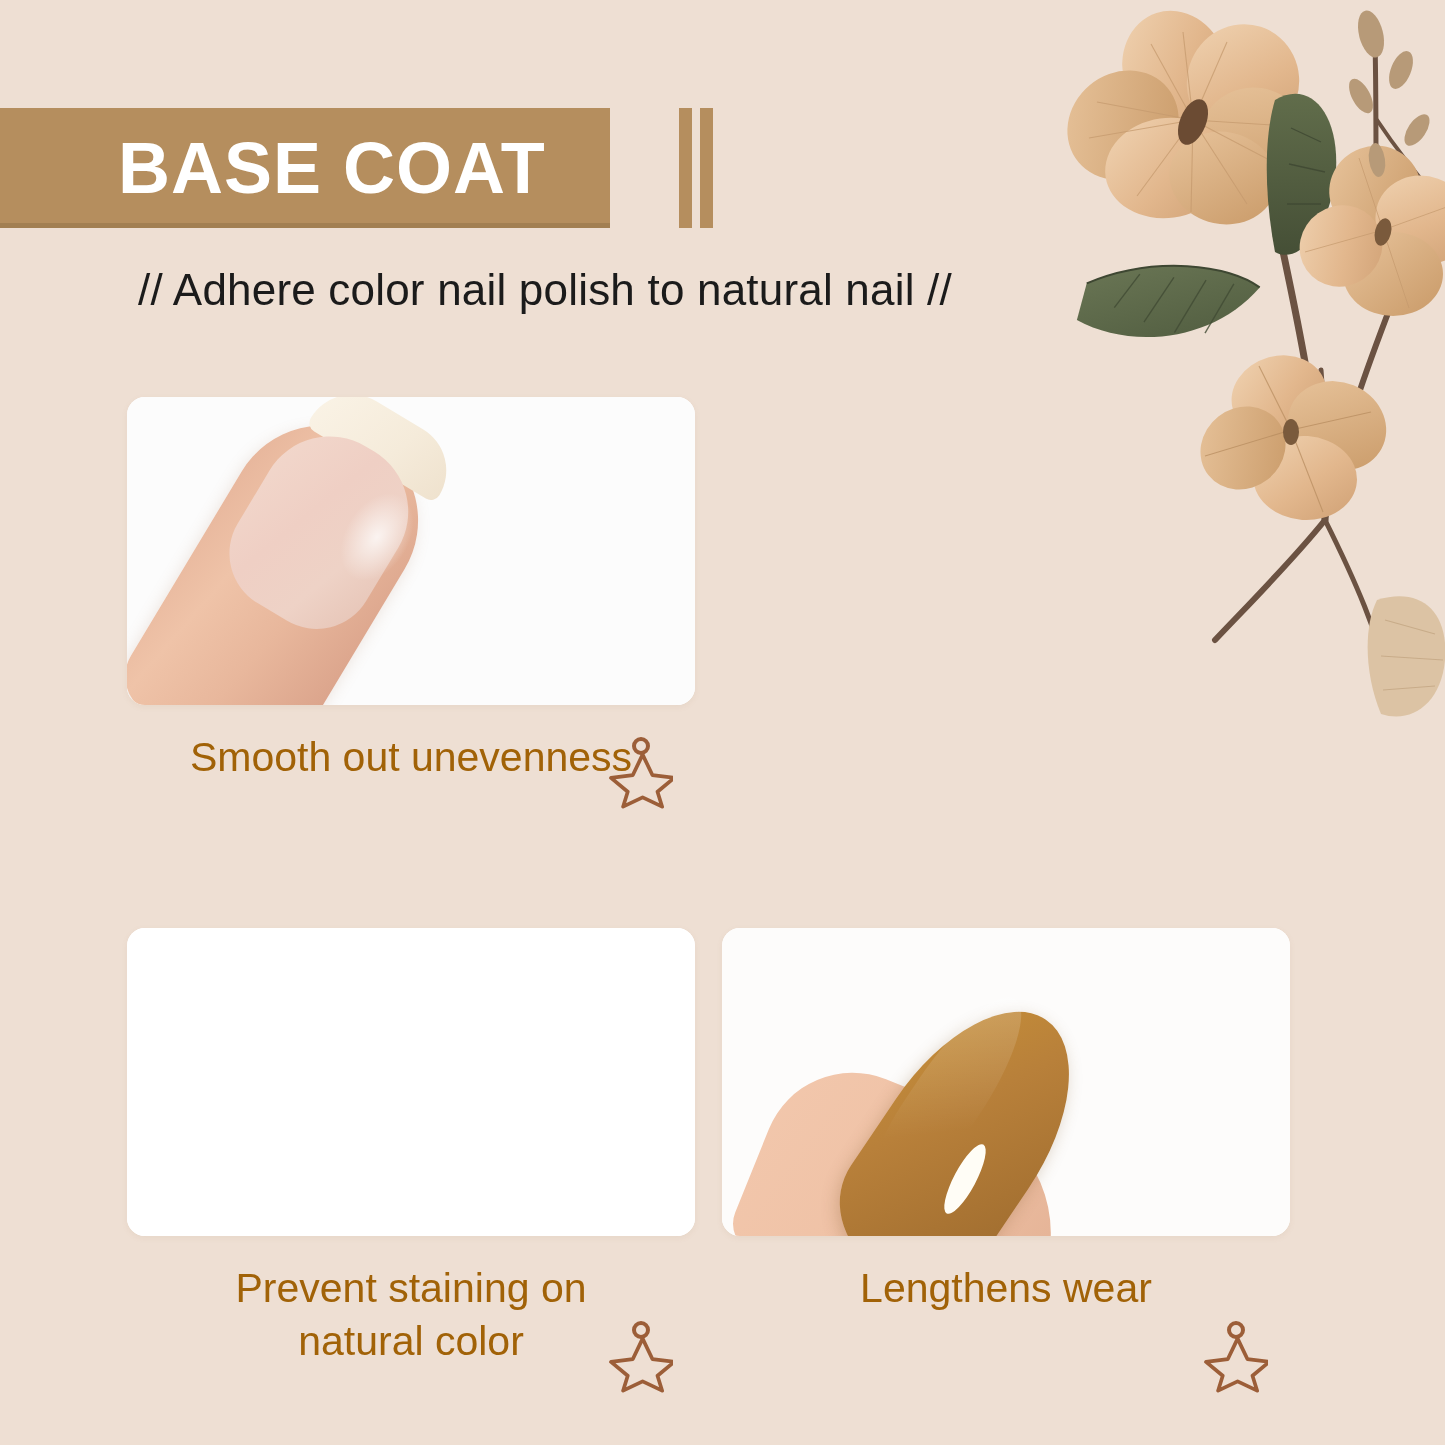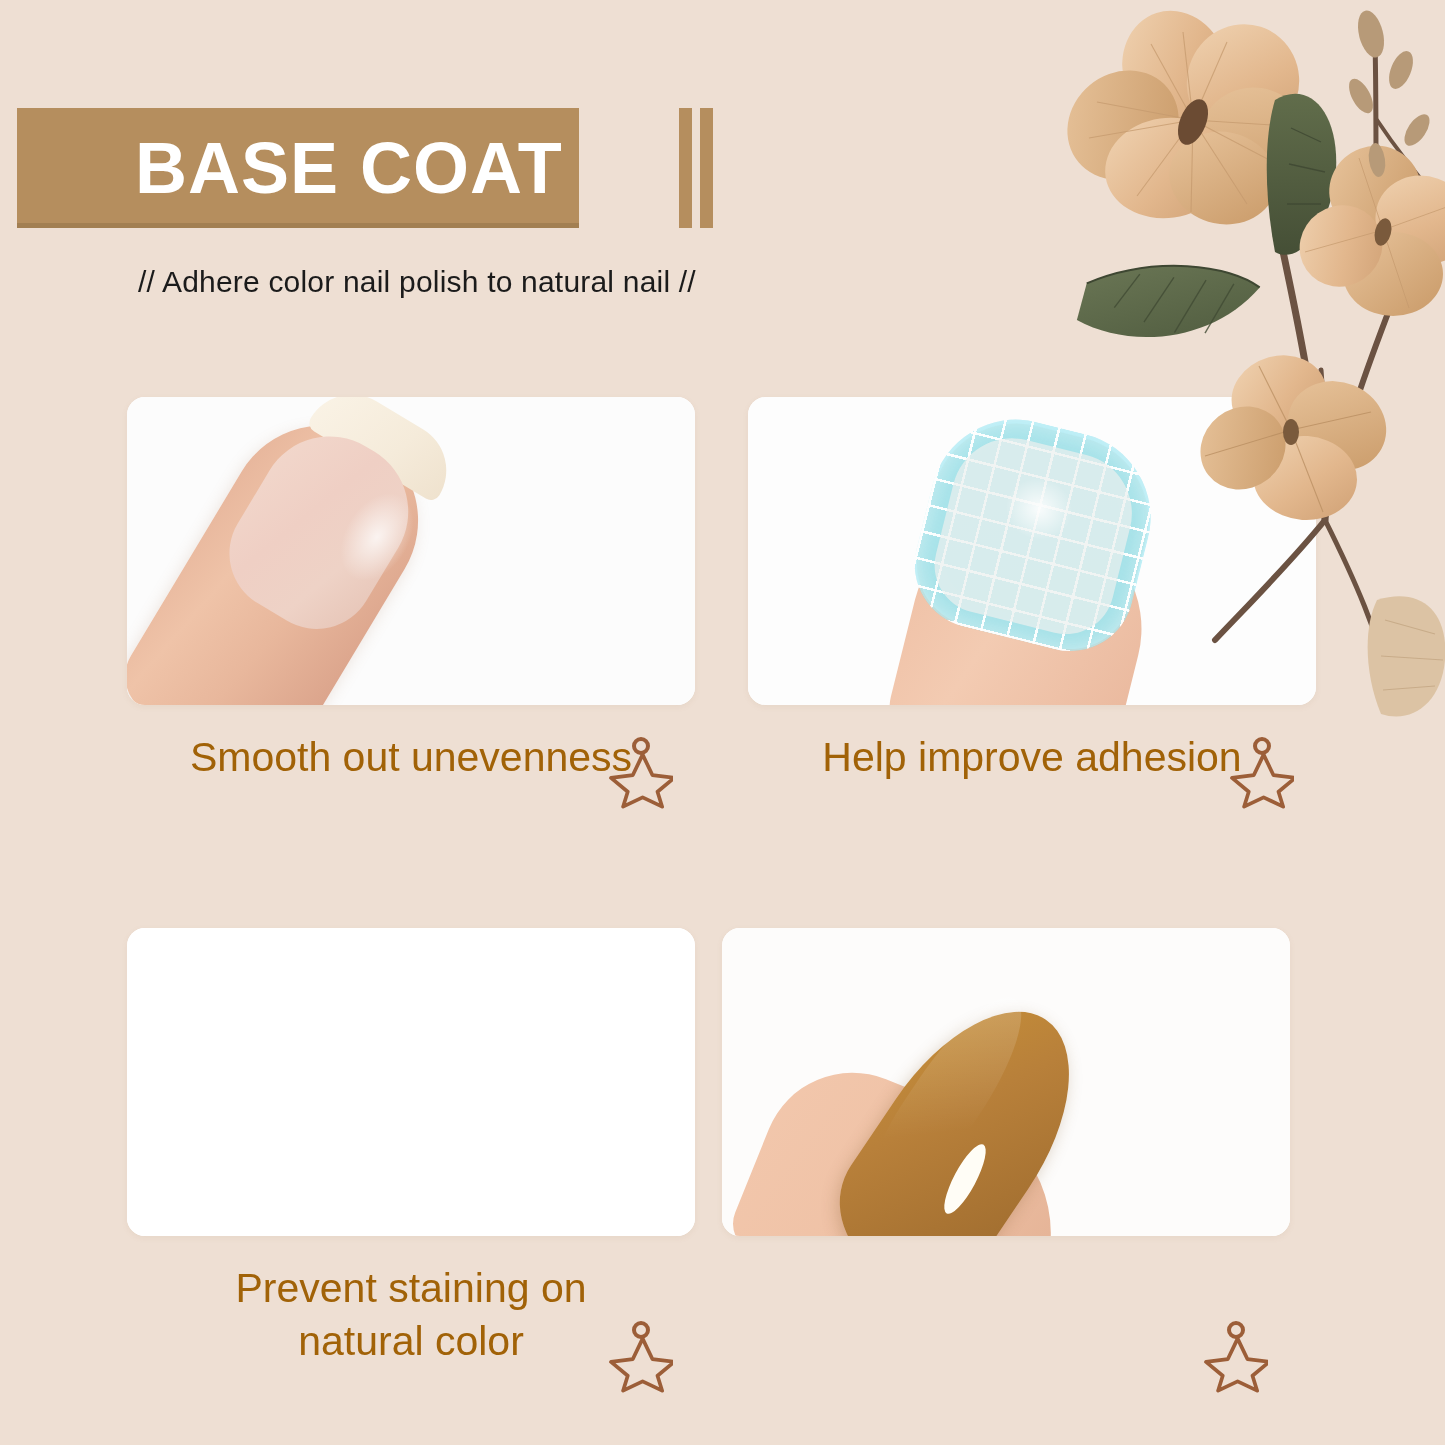--- a/index.html
+++ b/index.html
@@ -18,23 +18,23 @@
   #page {
     position: relative;
     width: 1445px;
     height: 1445px;
     overflow: hidden;
   }
 
   
   .header-bar {
     position: absolute;
-    left: 17px;
+    left: 0;
     top: 108px;
-    width: 562px;
+    width: 610px;
     height: 120px;
     background: #B58E5E;
     display: flex;
     align-items: center;
     box-sizing: border-box;
   }
   .header-bar::after {
     content: "";
     position: absolute;
     left: 0;
@@ -60,21 +60,21 @@
     background: #B58E5E;
   }
   .header-stripe.s1 { left: 679px; }
   .header-stripe.s2 { left: 700px; }
 
   
   .subtitle {
     position: absolute;
     left: 138px;
     top: 265px;
-    font-size: 30px;
+    font-size: 44px;
     color: #1B1B1B;
     letter-spacing: 0.2px;
     white-space: nowrap;
     font-family: "Liberation Sans", sans-serif;
   }
 
   
   .card-grid {
     position: absolute;
     left: 127px;
@@ -430,38 +430,20 @@
         </div>
         <svg class="star-charm" viewBox="0 0 64 74">
           <circle cx="32" cy="9" r="7" fill="none" stroke="#9C5E38" stroke-width="4"></circle>
           <path d="M32 18 L42.5 40 L66 43 L48 58 L53 74 L32 64 L11 74 L16 58 L-2 43 L21.5 40 Z" transform="translate(2,-1) scale(0.93) translate(2,2)" fill="none" stroke="#9C5E38" stroke-width="4" stroke-linejoin="round"></path>
         </svg>
         <div class="card-caption">
           <div>Smooth out unevenness</div>
         </div>
       </div>
 
-      <div class="card-cell">
-        <div class="photo-card">
-          <div class="ph2-bg"></div>
-          <div class="ph2-finger"></div>
-          <div class="ph2-nailbase"></div>
-          <div class="ph2-grid">
-            <div class="ph2-grid-inner"></div>
-          </div>
-          <div class="ph2-shine"></div>
-        </div>
-        <svg class="star-charm" viewBox="0 0 64 74">
-          <circle cx="32" cy="9" r="7" fill="none" stroke="#9C5E38" stroke-width="4"></circle>
-          <path d="M32 18 L42.5 40 L66 43 L48 58 L53 74 L32 64 L11 74 L16 58 L-2 43 L21.5 40 Z" transform="translate(2,-1) scale(0.93) translate(2,2)" fill="none" stroke="#9C5E38" stroke-width="4" stroke-linejoin="round"></path>
-        </svg>
-        <div class="card-caption">
-          <div>Help improve adhesion</div>
-        </div>
-      </div>
     </div>
 
     <div class="card-row">
 
       <div class="card-cell">
         <div class="photo-card">
           <div class="ph3-bg"></div>
           <svg width="568" height="308" viewBox="0 0 568 308">
             <defs>
               <linearGradient id="polishG" x1="0" y1="0" x2="0.3" y2="1">
@@ -525,17 +507,20 @@
         <div class="photo-card">
           <div class="ph4-bg"></div>
           <div class="ph4-finger"></div>
           <div class="ph4-nail"></div>
           <div class="ph4-shine"></div>
         </div>
         <svg class="star-charm" viewBox="0 0 64 74">
           <circle cx="32" cy="9" r="7" fill="none" stroke="#9C5E38" stroke-width="4"></circle>
           <path d="M32 18 L42.5 40 L66 43 L48 58 L53 74 L32 64 L11 74 L16 58 L-2 43 L21.5 40 Z" transform="translate(2,-1) scale(0.93) translate(2,2)" fill="none" stroke="#9C5E38" stroke-width="4" stroke-linejoin="round"></path>
         </svg>
+        <div class="card-caption">
+          <div>Lengthens wear</div>
+        </div>
       </div>
     </div>
 
   </div>
 </div>
 
 </body></html>

